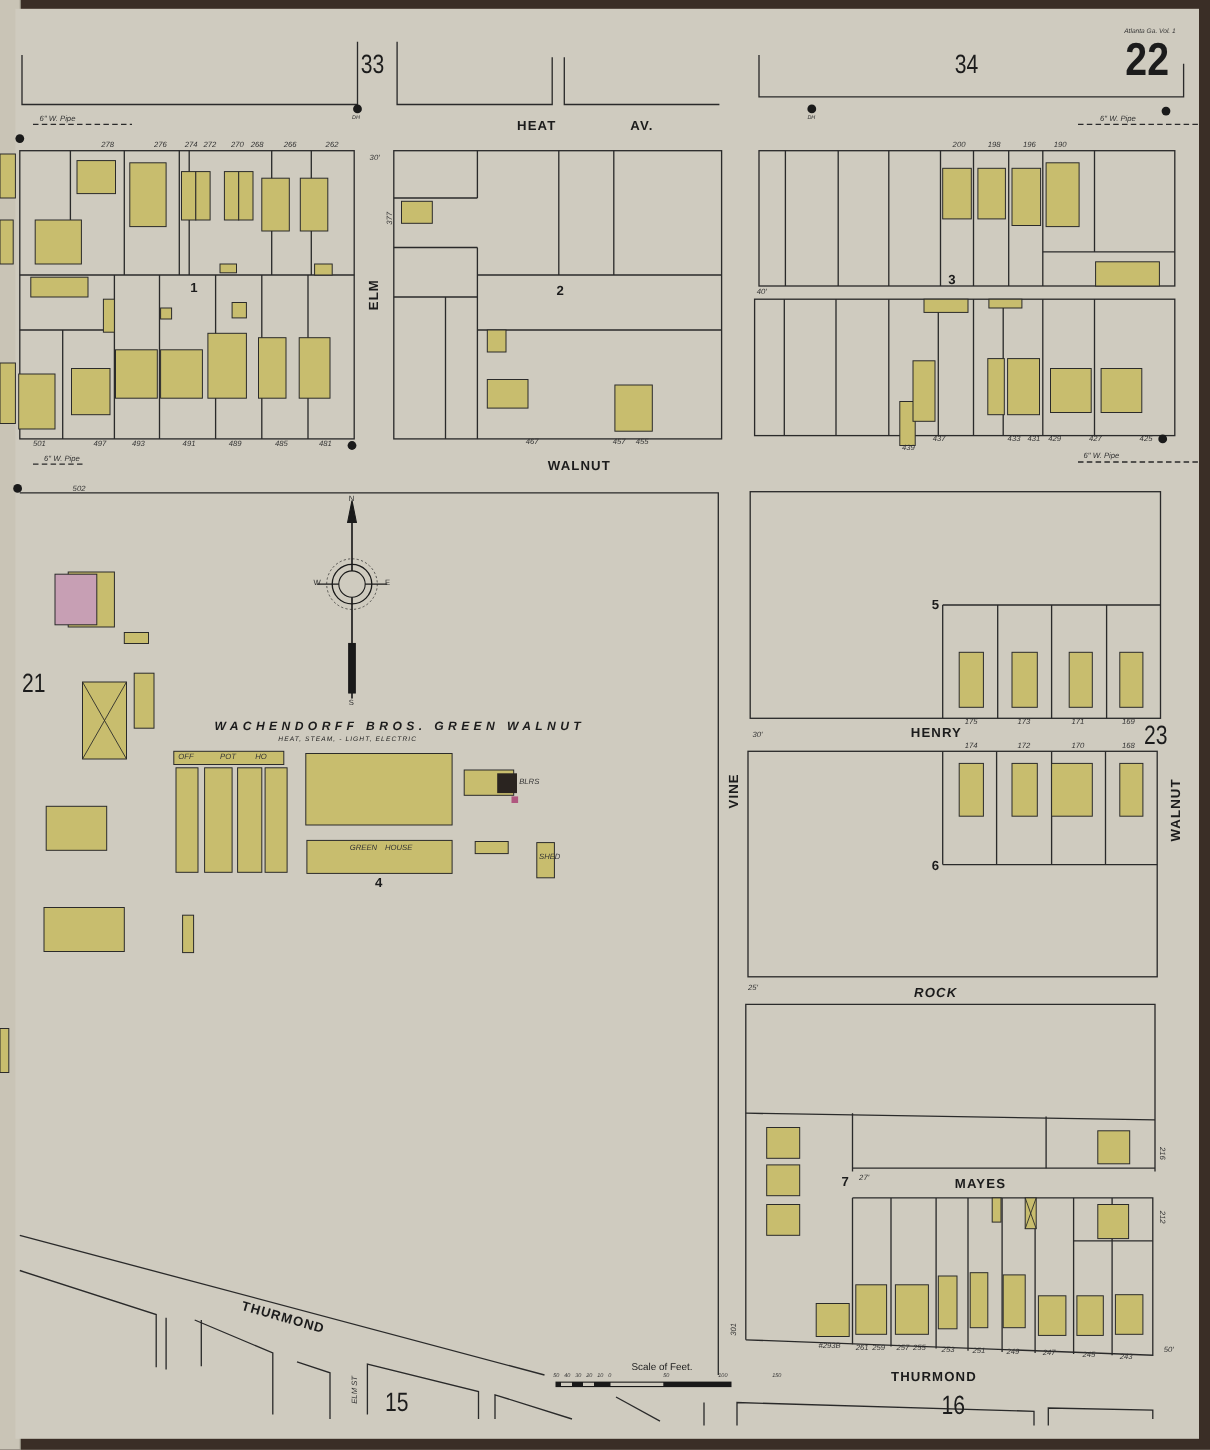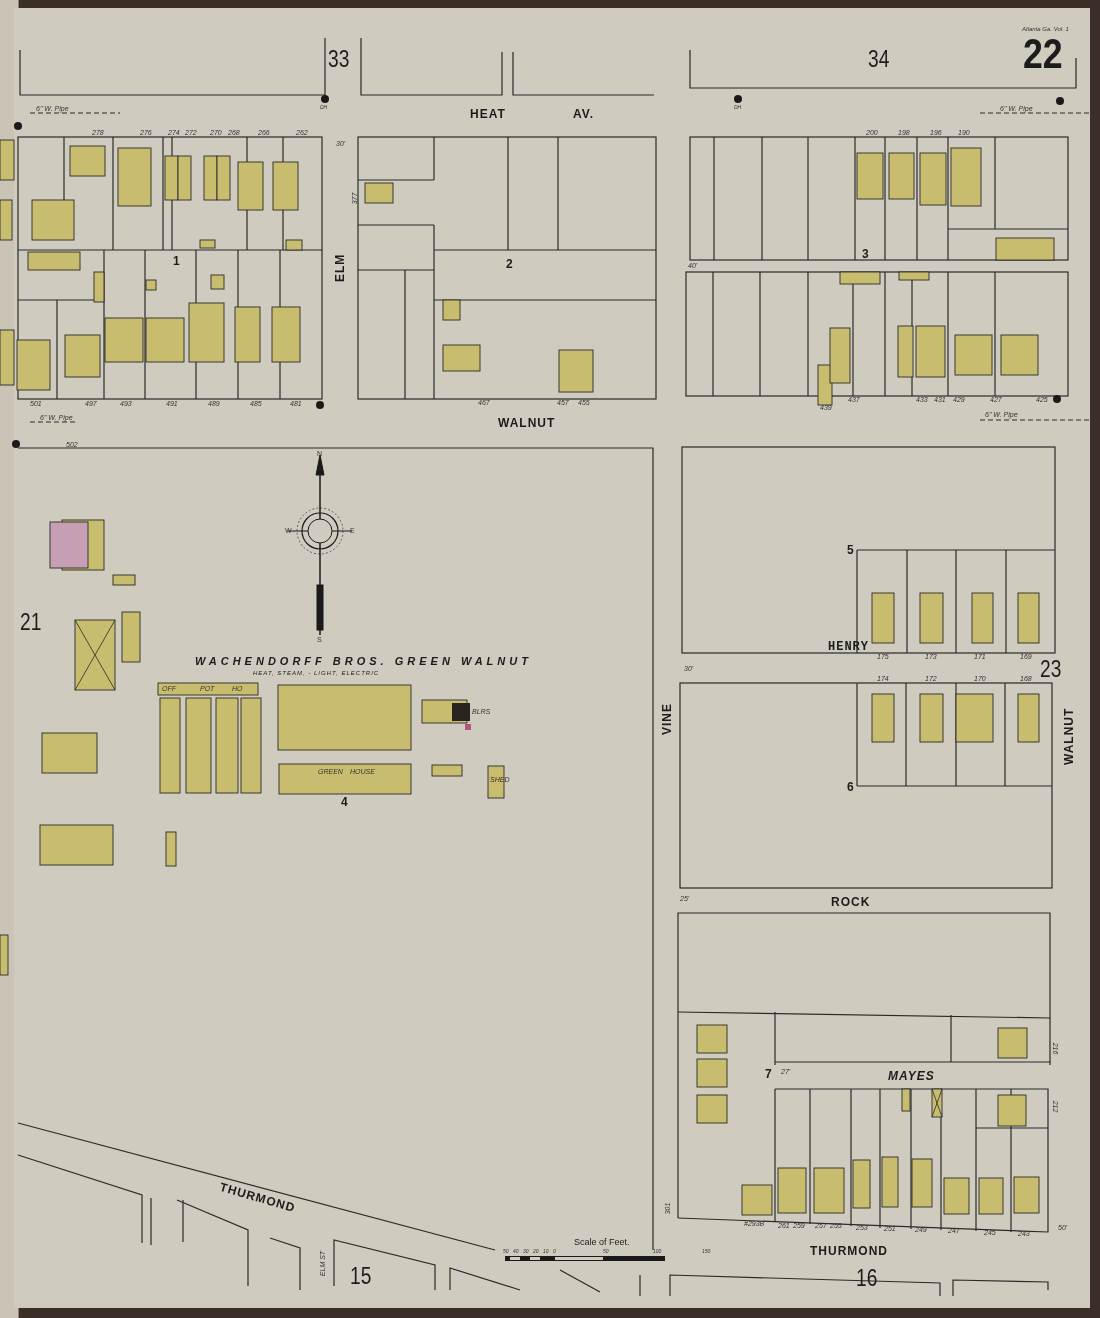--- a/index.html
+++ b/index.html
@@ -281,23 +281,23 @@
 
 <div class="lbl page-num" style="left:1023px;top:30px;">22</div>
 <div class="lbl tiny" style="left:1022px;top:26px;font-size:6px;">Atlanta Ga. Vol. 1</div>
 
 <div class="lbl street" style="left:470px;top:107px;">HEAT</div>
 <div class="lbl street" style="left:573px;top:107px;">AV.</div>
 <div class="lbl street" style="left:498px;top:416px;">WALNUT</div>
 <div class="lbl street-v" style="left:333px;top:282px;">ELM</div>
 <div class="lbl street-v" style="left:660px;top:735px;">VINE</div>
 <div class="lbl street-v" style="left:1062px;top:765px;">WALNUT</div>
-<div class="lbl street" style="left:828px;top:640px;font-family:Liberation Mono, monospace;">HENRY</div>
-<div class="lbl street" style="left:831px;top:895px;">ROCK</div>
-<div class="lbl street" style="left:888px;top:1069px;font-style:italic;">MAYES</div>
+<div class="lbl street" style="left:828px;top:659px;">HENRY</div>
+<div class="lbl street" style="left:831px;top:895px;font-style:italic;">ROCK</div>
+<div class="lbl street" style="left:868px;top:1069px;">MAYES</div>
 <div class="lbl street" style="left:222px;top:1180px;transform:rotate(16deg);transform-origin:left top;">THURMOND</div>
 <div class="lbl street" style="left:810px;top:1244px;">THURMOND</div>
 <div class="lbl tiny" style="left:310px;top:1260px;transform:rotate(-90deg);">ELM ST</div>
 
 <div class="lbl block-num" style="left:173px;top:254px;">1</div>
 <div class="lbl block-num" style="left:506px;top:257px;">2</div>
 <div class="lbl block-num" style="left:862px;top:247px;">3</div>
 <div class="lbl block-num" style="left:341px;top:795px;">4</div>
 <div class="lbl block-num" style="left:847px;top:543px;">5</div>
 <div class="lbl block-num" style="left:847px;top:780px;">6</div>

